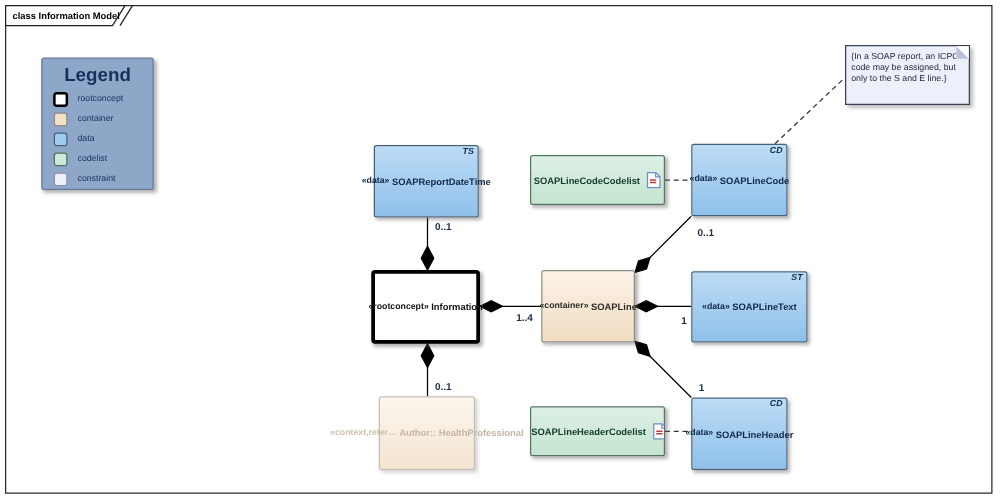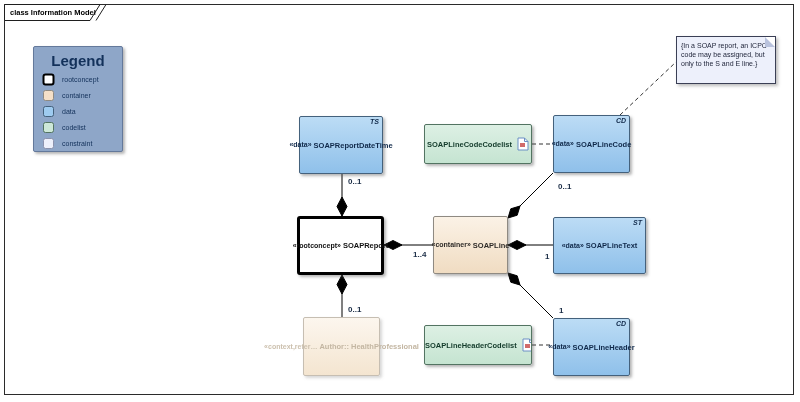--- a/index.html
+++ b/index.html
@@ -166,21 +166,21 @@
     <span class="cname">SOAPLineCode</span>
   </div>
 
   <div class="note" style="left:676px; top:36px; width:100px; height:48px;">
     <span class="fold"></span>
     <span>{In a SOAP report, an ICPC code may be assigned, but only to the S and E line.}</span>
   </div>
 
   <div class="box root" style="left:297px; top:216px; width:87px; height:59px;">
     <span class="stereo">«rootconcept»</span>
-    <span class="cname">SOAPReport</span>
+    <span class="cname">Information</span>
   </div>
 
   <div class="box peach" style="left:433px; top:216px; width:75px; height:58px;">
     <span class="stereo">«container»</span>
     <span class="cname">SOAPLine</span>
   </div>
 
   <div class="box blue" style="left:553px; top:217px; width:93px; height:57px;">
     <span class="typetag">ST</span>
     <span class="stereo">«data»</span>

